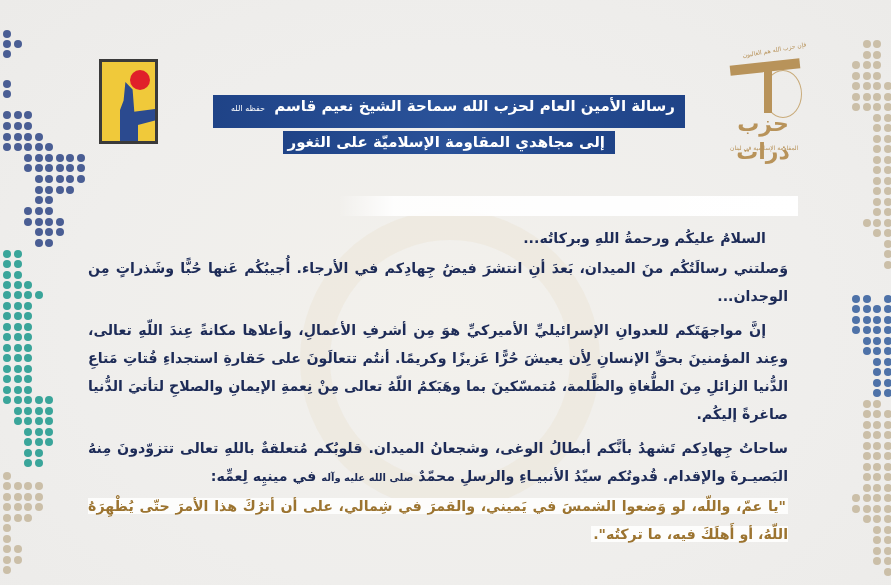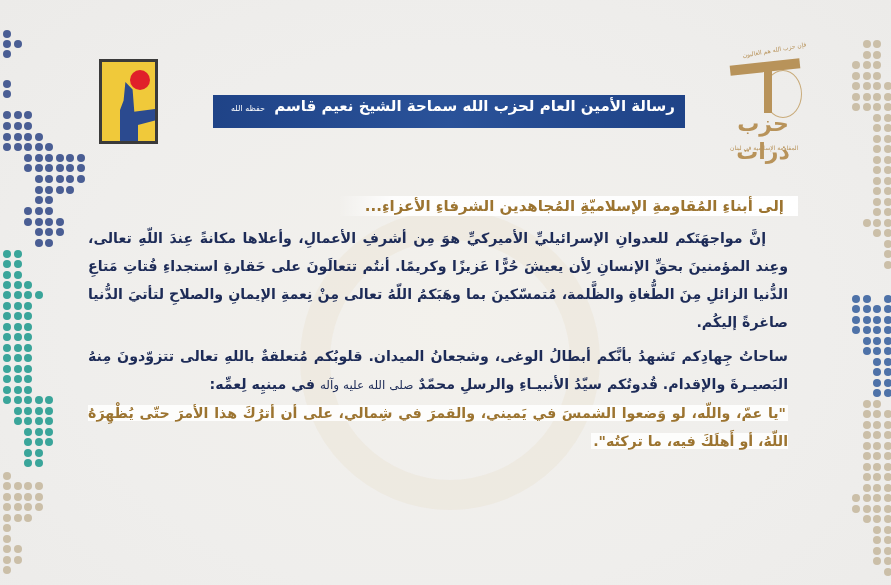--- a/index.html
+++ b/index.html
@@ -89,21 +89,21 @@
     line-height: 22px;
   }
   .body-text {
     position: absolute; left: 88px; top: 224px; width: 700px;
     direction: rtl; text-align: justify; color: #1d2b57; font-weight: bold; font-size: 14.2px;
     line-height: 28px;
   }
   .para { text-indent: 22px; margin-bottom: 6px; }
   .para.noindent { text-indent: 0; }
   .para.tight { margin-bottom: 2px; }
-  .honorific { font-size: 12px; font-weight: normal; }
+  .honorific { font-size: 10px; font-weight: bold; }
   .quote-line {
     color: #9c7430; background: rgba(255,255,255,0.85); padding: 0 2px;
   }
 </style>
 </head>
 <body>
 
 <div class="page">
   <div class="watermark"></div>
 
@@ -392,26 +392,28 @@
     <div class="stem"></div>
     <span class="word">حزب ذرات</span>
     <span class="bot-text">المقاومة الإسلامية في لبنان</span>
   </div>
 
   <div class="title-block">
     <div class="title-line l1">
       <span>رسالة الأمين العام لحزب الله سماحة الشيخ نعيم قاسم</span>
       <span class="small">حفظه الله</span>
     </div>
+    <div class="title-line l2">إلى مجاهدي المقاومة الإسلاميّة على الثغور</div>
   </div>
 
   <div class="salutation-bar"></div>
-  <div class="salutation">إلى أبناءِ المُقاومةِ الإسلاميّةِ المُجاهدين الشرفاءِ الأعزاءِ...</div>
 
   <div class="body-text">
+    <p class="para tight">السلامُ عليكُم ورحمةُ اللهِ وبركاتُه...</p>
+    <p class="para noindent">وَصلتني رسالَتُكُم منَ الميدان، بَعدَ أنِ انتشرَ فيضُ جِهادِكم في الأرجاء. أُجيبُكُم عَنها حُبًّا وشَذراتٍ مِن الوجدان...</p>
     <p class="para">إنَّ مواجهَتَكم للعدوانِ الإسرائيليِّ الأميركيِّ هوَ مِن أشرفِ الأعمالِ، وأعلاها مكانةً عِندَ اللّهِ تعالى، وعِند المؤمنينَ بحقِّ الإنسانِ لِأن يعيشَ حُرًّا عَزيزًا وكريمًا. أنتُم تتعالَونَ على حَقارةِ استجداءِ فُتاتِ مَتاعِ الدُّنيا الزائلِ مِنَ الطُّغاةِ والظَّلمة، مُتمسّكينَ بما وهَبَكمُ اللّهُ تعالى مِنْ نِعمةِ الإيمانِ والصلاحِ لتأتيَ الدُّنيا صاغرةً إليكُم.</p>
     <p class="para noindent">
       <span>ساحاتُ جِهادِكم تَشهدُ بأنَّكم أبطالُ الوغى، وشجعانُ الميدان. قلوبُكم مُتعلقةٌ باللهِ تعالى تتزوّدونَ مِنهُ البَصيـرةَ والإقدام. قُدوتُكم سيّدُ الأنبيـاءِ والرسلِ محمّدٌ</span>
       <span class="honorific">صلى الله عليه وآله</span>
       <span>في مينيِه لِعمِّه:</span>
       <br>
       <span class="quote-line">"يا عمّ، واللّه، لو وَضعوا الشمسَ في يَميني، والقمرَ في شِمالي، على أن أترُكَ هذا الأمرَ حتّى يُظْهِرَهُ اللّهُ، أو أَهلَكَ فيه، ما تركتُه".</span>
     </p>
   </div>
 </div>

